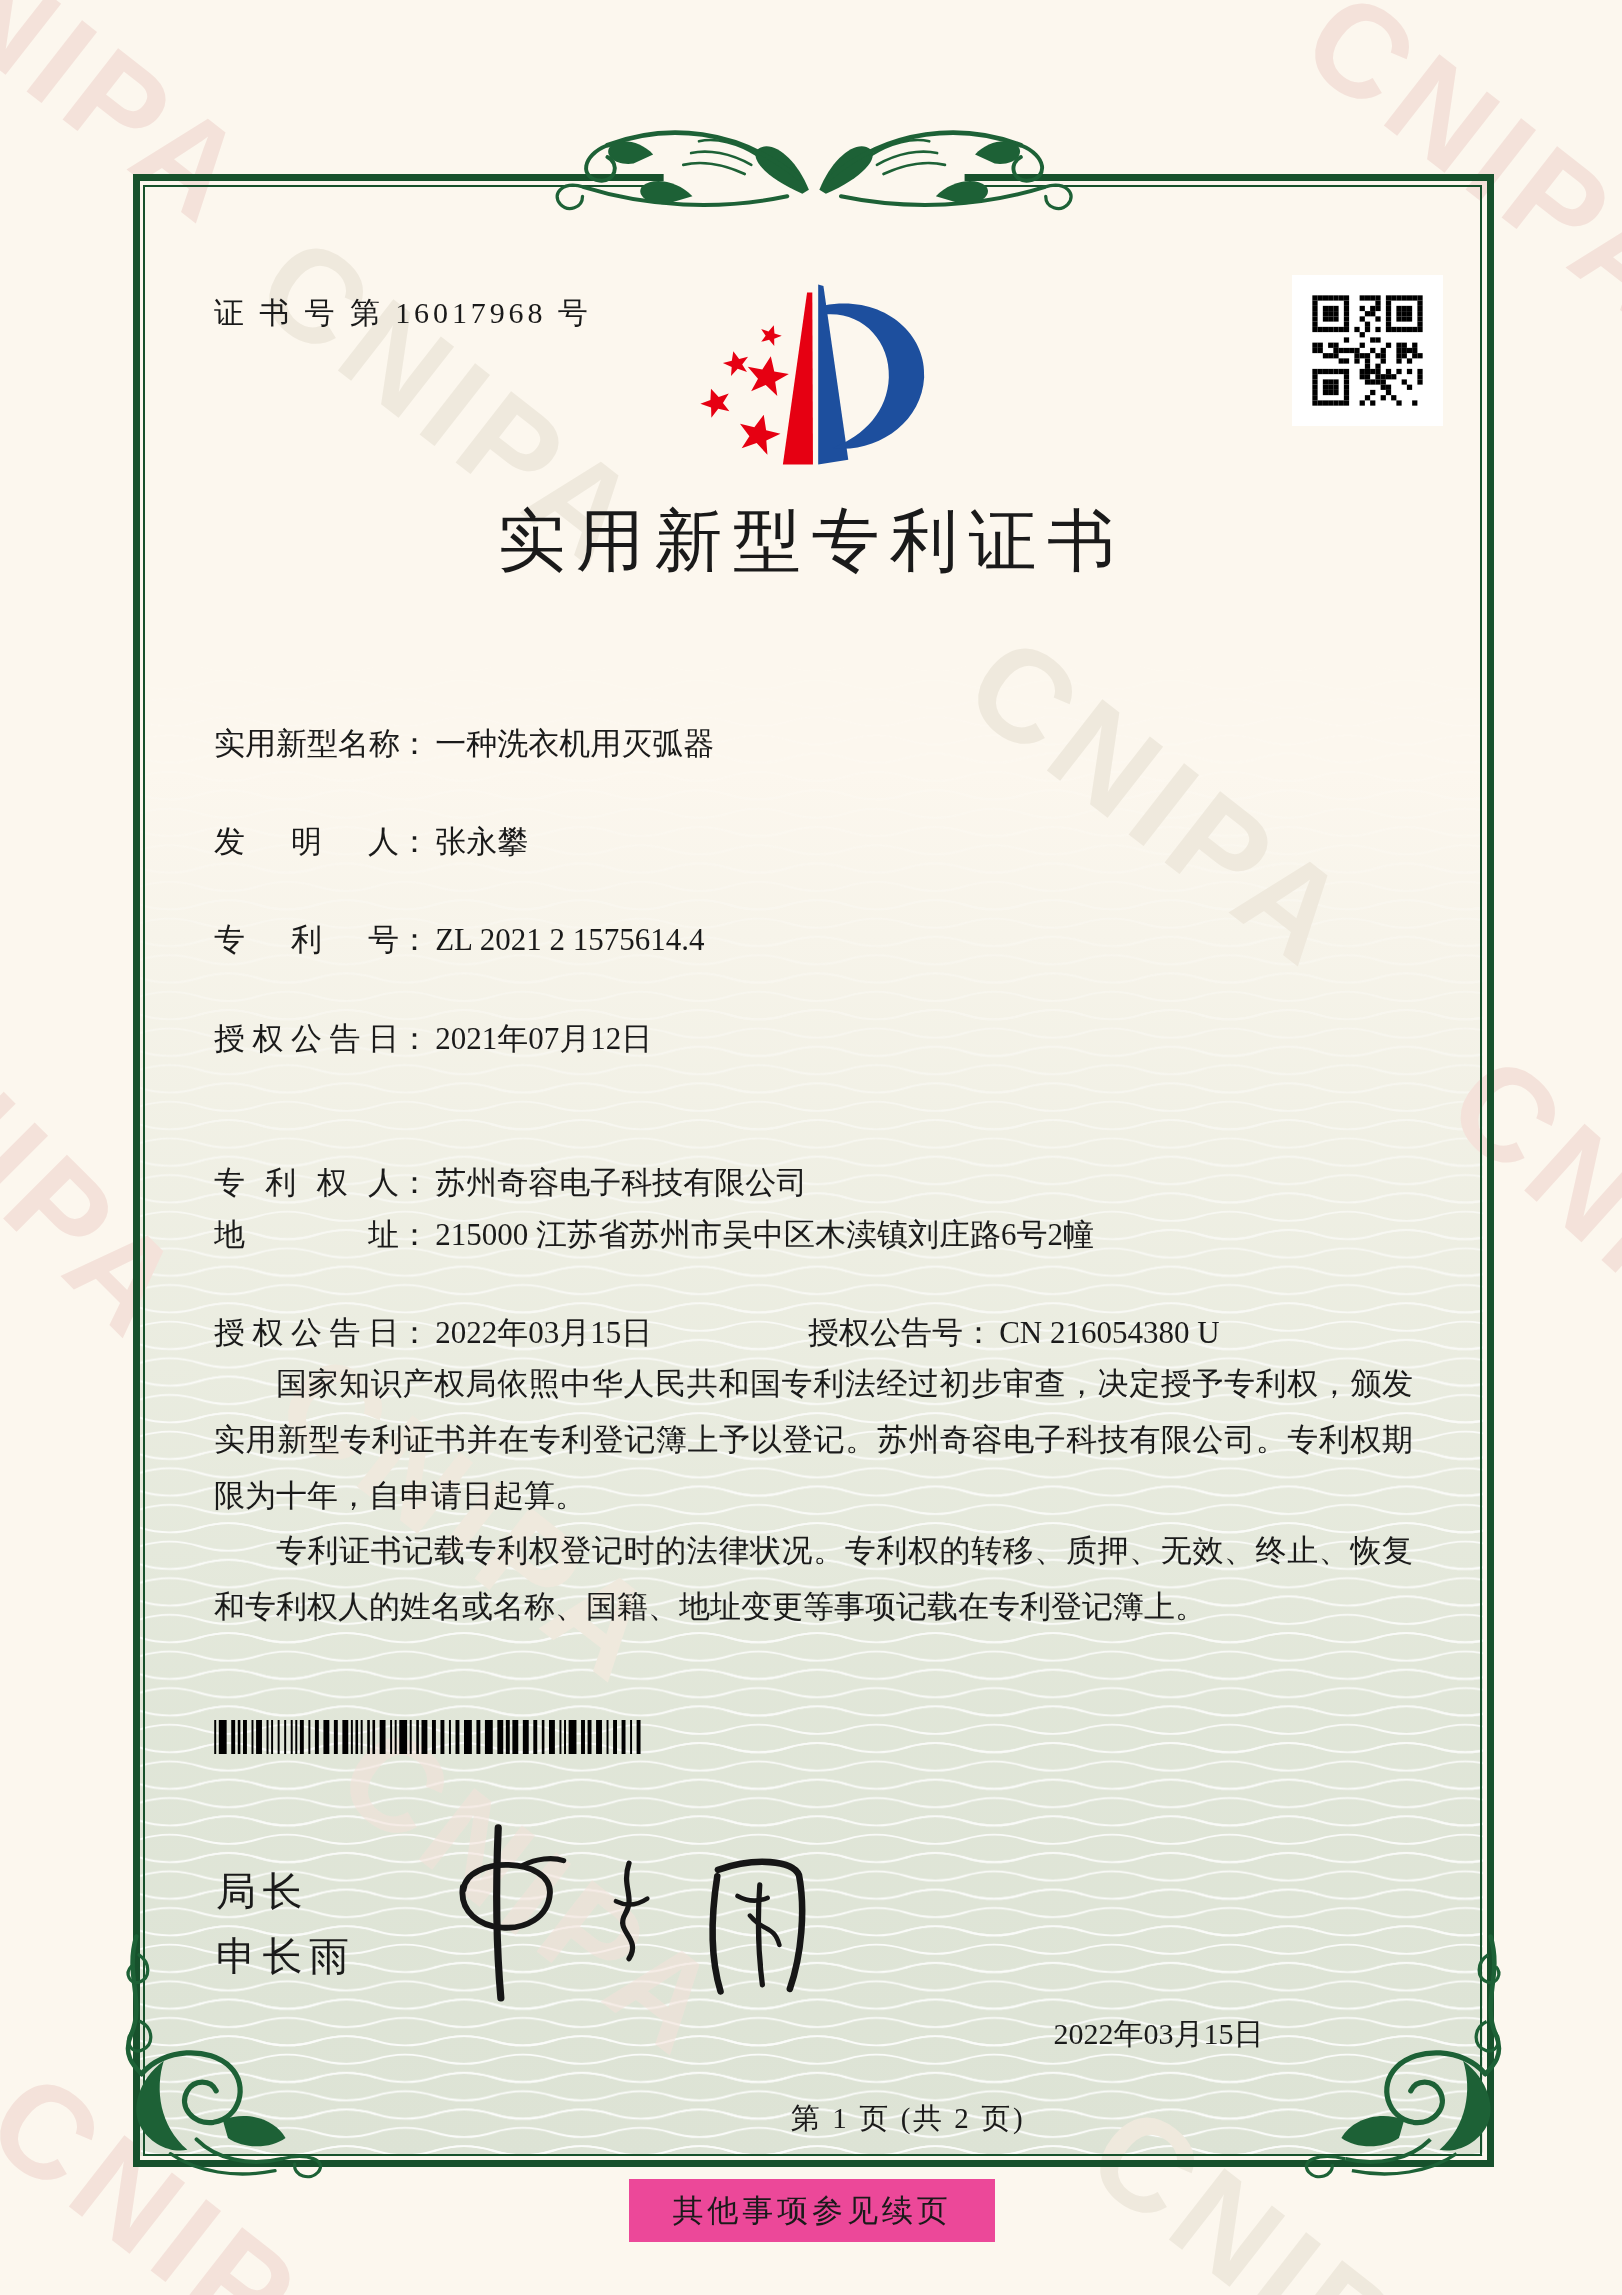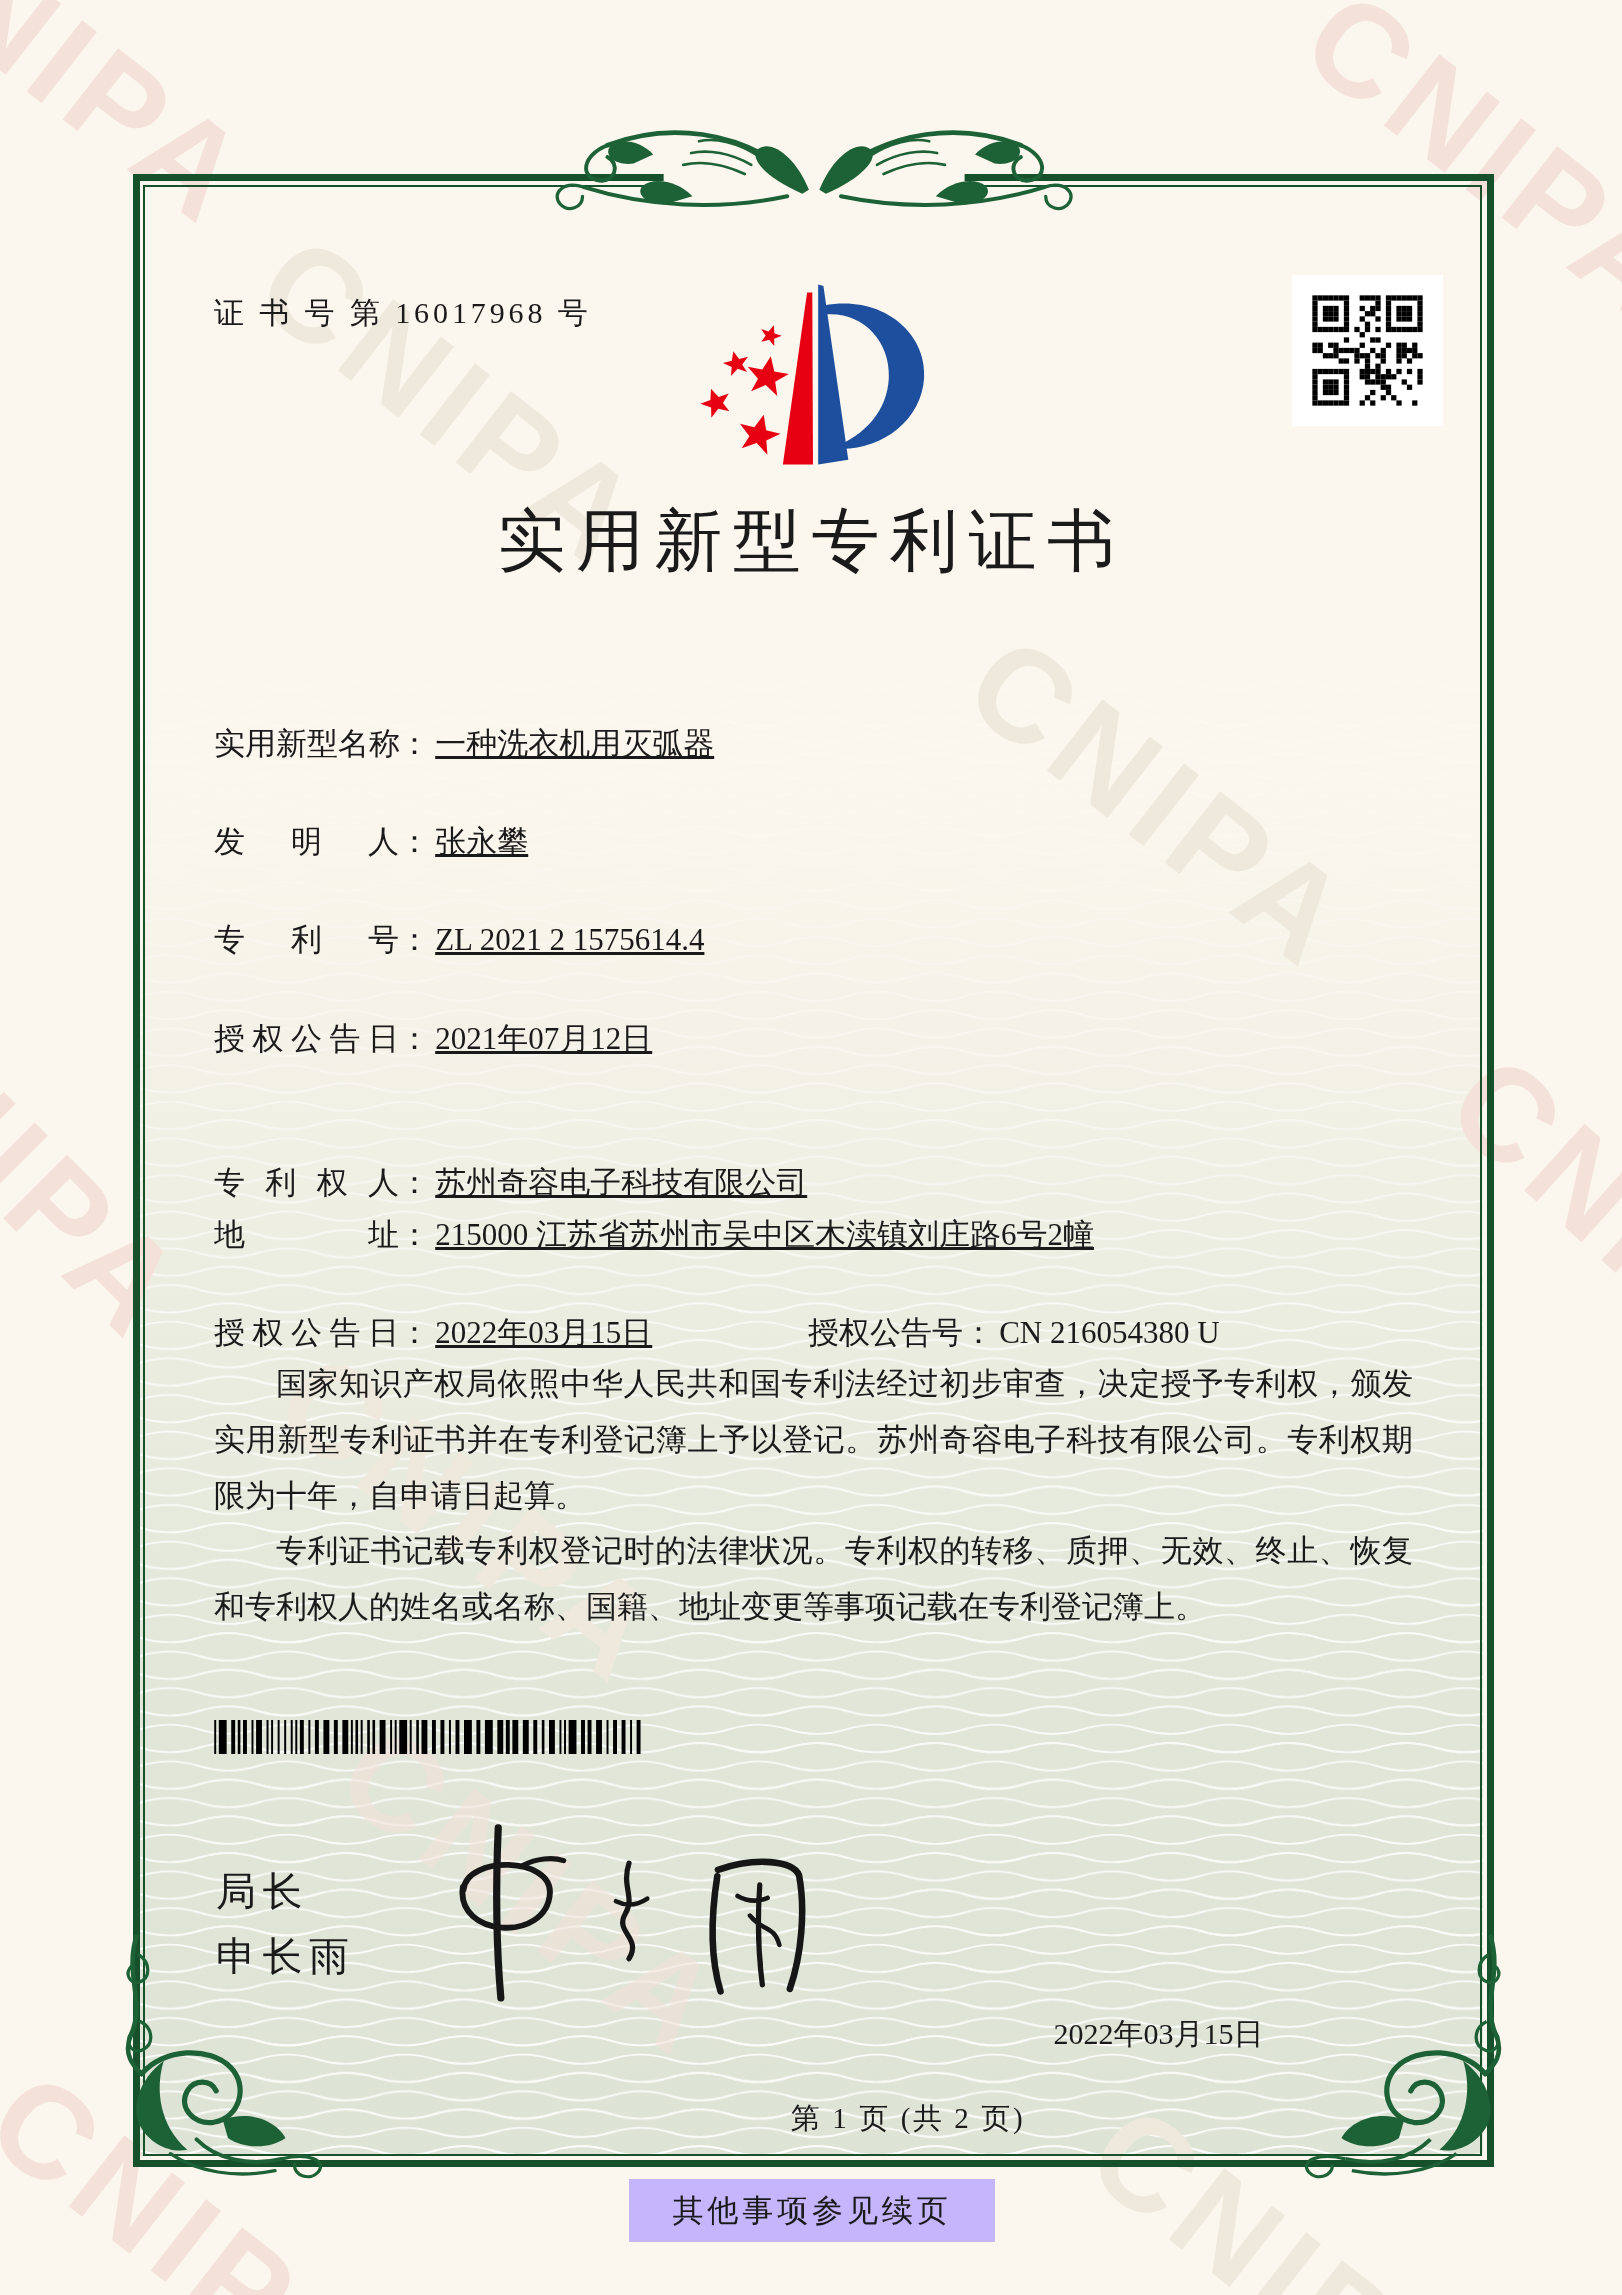--- a/index.html
+++ b/index.html
@@ -18,30 +18,30 @@
   .f-inner{position:absolute;left:143px;top:185px;width:1335px;height:1967px;
            border:2.6px solid #17512c;}
   
   .certno{position:absolute;left:214px;top:293px;font-size:30px;letter-spacing:3.9px;}
   .title{position:absolute;left:0;top:496px;width:1623px;text-align:center;
          font-size:68px;letter-spacing:10.5px;font-weight:normal;}
   .frow{position:absolute;left:214px;font-size:31px;white-space:nowrap;}
   .flabel{display:inline-block;width:185px;text-align:justify;text-align-last:justify;
           vertical-align:bottom;}
   .fcolon{display:inline-block;}
-  .fvalue{display:inline-block;margin-left:5.2px;text-decoration:underline;}
+  .fvalue{display:inline-block;margin-left:5.2px;}
   .grant2{position:absolute;left:808px;font-size:31px;white-space:nowrap;}
   .bodyp{position:absolute;left:214px;width:1199px;font-size:31px;line-height:56px;
          text-align:justify;text-indent:2em;margin:0;}
   .officer{position:absolute;left:216px;font-size:40px;
            font-family:"Liberation Sans","DejaVu Sans",sans-serif;letter-spacing:6.5px;}
   .datetxt{position:absolute;left:1008px;top:2014px;width:301px;text-align:center;font-size:30px;}
   .pageinfo{position:absolute;left:133px;top:2099px;width:1550px;text-align:center;
             font-size:29px;letter-spacing:2.6px;}
-  .contbox{position:absolute;left:629px;top:2179px;width:366px;height:63px;background:#c4b5fd;
+  .contbox{position:absolute;left:629px;top:2179px;width:366px;height:63px;background:#ec4899;
            display:flex;align-items:center;justify-content:center;}
   .contbox span{font-size:31px;letter-spacing:3.9px;}
   svg{display:block;}
 </style>
 </head>
 <body>
 
 <svg class="abs" style="left:140px;top:181px;" width="1343" height="1975" viewBox="0 0 2052 3018">
   <defs>
     <pattern id="wavetile" width="360" height="56" patternUnits="userSpaceOnUse">

